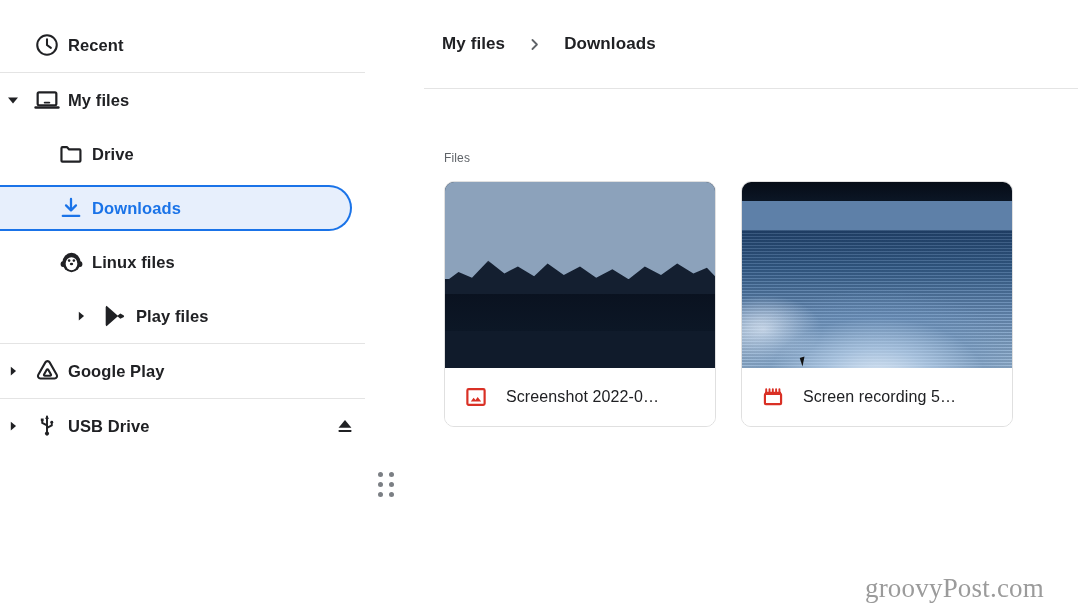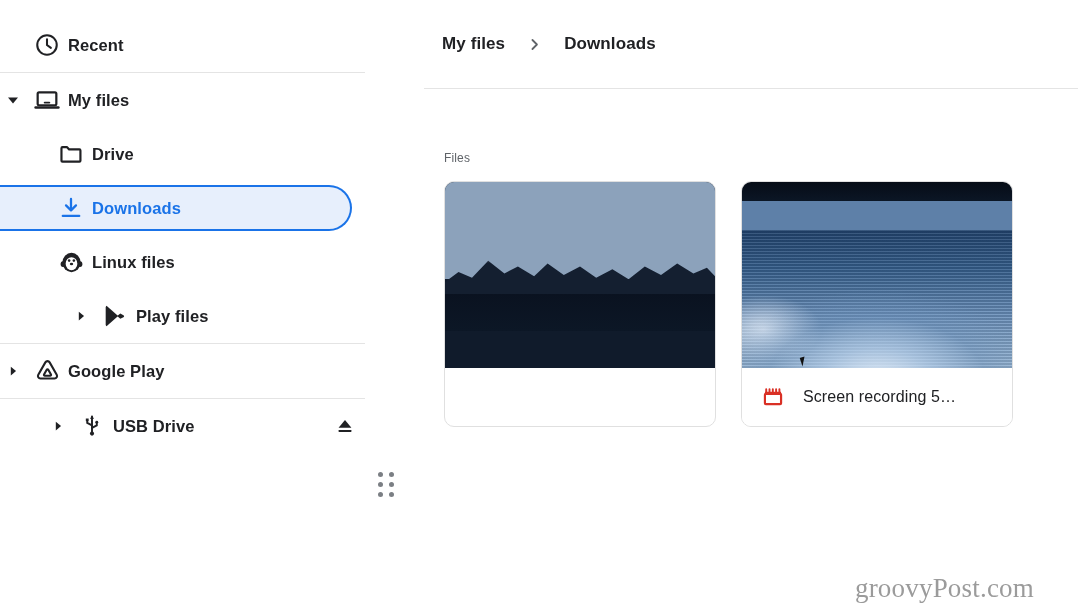--- a/index.html
+++ b/index.html
@@ -267,21 +267,21 @@
   .file-name {
     font-size: 16px;
     color: #202124;
     letter-spacing: 0.1px;
     white-space: nowrap;
     overflow: hidden;
   }
 
   .watermark {
     position: absolute;
-    right: 44px;
+    right: 34px;
     bottom: 12px;
     font-family: "Liberation Serif", serif;
     font-size: 27px;
     color: #9b9b9b;
     letter-spacing: 0.2px;
     user-select: none;
   }
 </style>
 </head>
 <body>
@@ -388,21 +388,21 @@
             <path d="M10.1 3.9a2.2 2.2 0 0 1 3.8 0l6.3 11a2.2 2.2 0 0 1-1.9 3.3H5.7a2.2 2.2 0 0 1-1.9-3.3z"></path>
             <path d="M11.3 10.4a.8.8 0 0 1 1.4 0l2.4 4.2a.8.8 0 0 1-.7 1.2H9.6a.8.8 0 0 1-.7-1.2z"></path>
           </svg>
         </span>
         <span class="nav-label">Google Play</span>
       </div>
     </div>
     <div class="nav-divider"></div>
 
     <div class="nav-section">
-      <div class="nav-item lvl-root" style="padding-right:34px;margin-left:45px;">
+      <div class="nav-item lvl-root" style="padding-right:34px;">
         <span class="expander">
           <svg width="14" height="14" viewBox="0 0 16 16">
               <path d="M5.5 3v10l6-5z" fill="currentColor"></path>
             </svg>
         </span>
         <span class="icon-slot">
           <svg width="26" height="26" viewBox="0 0 24 24" fill="none" stroke="currentColor" stroke-width="1.8" stroke-linecap="round">
             <path d="M12 3.2v16.6"></path>
             <path d="M12 2.6l1.9 2.6h-3.8z" fill="currentColor" stroke="none"></path>
             <path d="M12 11.4 7.6 9.1V7.2"></path>
@@ -449,20 +449,29 @@
 
     <div class="grid">
 
       <div class="card">
         <div class="thumb thumb-mountains">
           <div class="sky"></div>
           <div class="ridge"></div>
           <div class="ridge-snow"></div>
           <div class="dark-band"></div>
           <div class="water"></div>
+        </div>
+        <div class="card-footer">
+          <span class="file-icon">
+            <svg width="22" height="22" viewBox="0 0 24 24" fill="none">
+              <rect x="2.6" y="3.4" width="18.8" height="17.2" rx="1.4" stroke="#d93025" stroke-width="2.4"></rect>
+              <path d="M6.3 16.9l3.1-4.1 2.1 2.6 2.3-3.3 3.9 4.8z" fill="#d93025"></path>
+            </svg>
+          </span>
+          <span class="file-name">Screenshot 2022-0…</span>
         </div>
       </div>
 
       <div class="card">
         <div class="thumb thumb-water">
           <div class="topdark"></div>
           <div class="horizon"></div>
           <div class="surface"></div>
           <div class="cursor-arrow"></div>
         </div>

